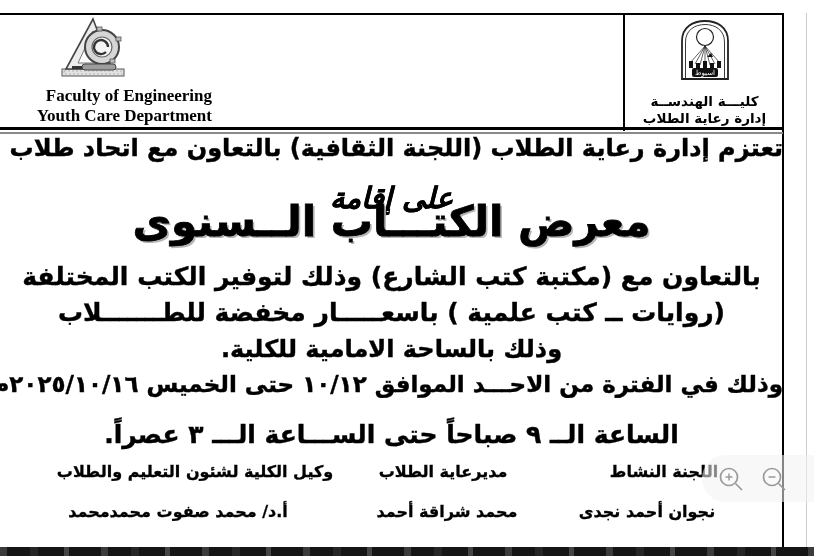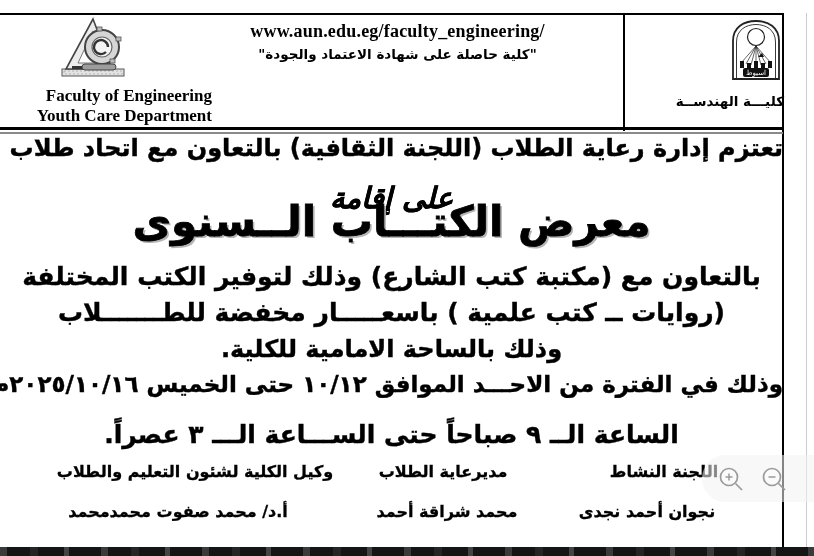--- a/index.html
+++ b/index.html
@@ -16,21 +16,21 @@
   
   .dept-en{left:0;top:86px;width:212px;text-align:right;
            font-family:"Liberation Serif",serif;font-weight:bold;font-size:17px;line-height:20px;}
   .center-head{left:195px;top:21px;width:405px;text-align:center;}
   .url{font-family:"Liberation Serif",serif;font-weight:bold;font-size:18px;letter-spacing:.2px;}
   .quote{direction:rtl;font-weight:bold;font-size:13.5px;margin-top:4px;}
   .i3lan{left:195px;top:58px;width:405px;text-align:center;direction:rtl;
          font-size:52px;font-weight:bold;line-height:1.2;z-index:2;
          text-shadow:1px 1px 0 #9a9a9a;}
   .right-box{left:623px;top:15px;width:159px;height:116px;border-left:2px solid #000;
-             display:flex;flex-direction:column;align-items:flex-end;}
+             display:flex;flex-direction:column;align-items:center;}
   .right-box .ar{direction:rtl;font-weight:bold;font-size:13.5px;line-height:17px;text-align:center;}
   
   .line{left:0;width:783px;text-align:center;direction:rtl;white-space:nowrap;
         font-weight:bold;-webkit-text-stroke:0.4px #000;}
   .l1{top:134px;font-size:24px;}
   .l2{top:181px;font-size:29px;font-style:italic;}
   .title{top:197px;font-size:42px;-webkit-text-stroke:0.8px #000;text-shadow:2px 2px 0 #b5b5b5;}
   .l4{top:262px;font-size:25px;}
   .l5{top:298px;font-size:25px;}
   .l6{top:335px;font-size:24px;}
@@ -76,24 +76,20 @@
       <rect x="45" y="10" width="5" height="4" fill="#bbb" stroke="#555" stroke-width="0.8"></rect>
       <rect x="30" y="47" width="34" height="6" rx="3" fill="#9d9d9d" stroke="#444" stroke-width="1"></rect>
       <rect x="20" y="49" width="10" height="3" fill="#333"></rect>
     </svg>
 
     <div class="abs dept-en">
       <div>Faculty of Engineering</div>
       <div>Youth Care Department</div>
     </div>
 
-    <div class="abs center-head">
-      <div class="url">www.aun.edu.eg/faculty_engineering/</div>
-      <div class="quote">"كلية حاصلة على شهادة الاعتماد والجودة"</div>
-    </div>
 
 
     <div class="abs right-box">
 
       <svg width="56" height="64" viewBox="0 0 56 64" style="margin-top:2px">
         <path d="M5 62 V24 C5 10 16 4 28 4 C40 4 51 10 51 24 V62 Z" fill="#fff" stroke="#222" stroke-width="1.8"></path>
         <path d="M8.5 62 V25 C8.5 13 18 7.5 28 7.5 C38 7.5 47.5 13 47.5 25 V62 Z" fill="none" stroke="#222" stroke-width="0.9"></path>
         <circle cx="28" cy="20" r="8.5" fill="#fff" stroke="#222" stroke-width="1.2"></circle>
         <g stroke="#222" stroke-width="0.7">
           <line x1="28" y1="29" x2="13" y2="46"></line>
@@ -109,20 +105,21 @@
             <rect x="19" y="46" width="4" height="5"></rect>
           <rect x="26" y="44" width="4" height="7"></rect>
             <rect x="33" y="46" width="4" height="5"></rect>
           <rect x="40" y="44" width="4" height="7"></rect>
           <path d="M30 40 l4 -4 l2 4 Z"></path>
         </g>
         <rect x="15" y="51" width="26" height="9" rx="2" fill="#111"></rect>
         <text x="28" y="58" text-anchor="middle" font-size="7" fill="#fff" font-family="DejaVu Sans">اسيوط</text>
       </svg>
       <div class="ar" style="margin-top:12px">كليـــة الهندســة</div>
+      <div class="ar">إدارة رعاية الطلاب</div>
     </div>
 
     <div class="abs header-rule-black"></div>
     <div class="abs header-rule-gray"></div>
 
     <div class="abs line l1">تعتزم إدارة رعاية الطلاب (اللجنة الثقافية) بالتعاون مع اتحاد طلاب الكلية</div>
     <div class="abs line l2">على إقامة</div>
     <div class="abs line title">معرض الكتـــاب الــسنوى</div>
     <div class="abs line l4">بالتعاون مع  (مكتبة كتب الشارع) وذلك لتوفير الكتب المختلفة</div>
     <div class="abs line l5">(روايات ــ كتب علمية ) باسعـــــار مخفضة للطـــــــلاب</div>

